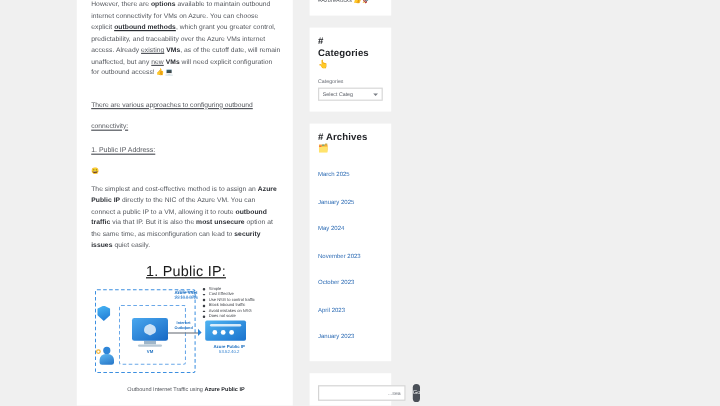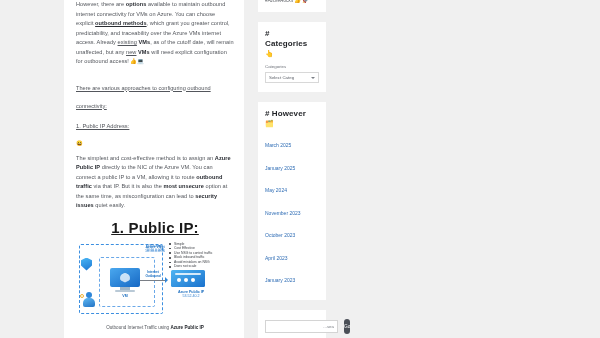--- a/index.html
+++ b/index.html
@@ -50,22 +50,22 @@
     color: #53565c;
     text-decoration: underline;
     font-weight: normal;
   }
   .emoji { font-size: 5.5px; letter-spacing: .4px; }
 
   
   .figure { margin-top: 8px; }
   .fig-title {
     text-align: center;
-    font-size: 15px;
-    font-weight: bold;
+    font-size: 12px;
+    font-weight: normal;
     color: #1a1a1a;
     text-decoration: underline;
     letter-spacing: .2px;
     margin-bottom: 6px;
   }
   .diagram {
     position: relative;
     width: 156px; height: 76px;
     background: #ffffff;
     margin: 0 auto;
@@ -395,21 +395,21 @@
       <span class="widget-emoji">👆</span>
       <div style="height:6px"></div>
       <div class="field-label">Categories</div>
       <div class="select-box">
         <span>Select Categ</span>
         <span class="caret"></span>
       </div>
     </div>
 
     <div class="widget">
-      <div class="widget-title"># However</div>
+      <div class="widget-title"># Archives</div>
       <span class="widget-emoji">🗂️</span>
       <ul class="archive-list">
         <li><a href="#">March 2025</a></li>
         <li><a href="#">January 2025</a></li>
         <li><a href="#">May 2024</a></li>
         <li><a href="#">November 2023</a></li>
         <li><a href="#">October 2023</a></li>
         <li><a href="#">April 2023</a></li>
         <li><a href="#">January 2023</a></li>
       </ul>

